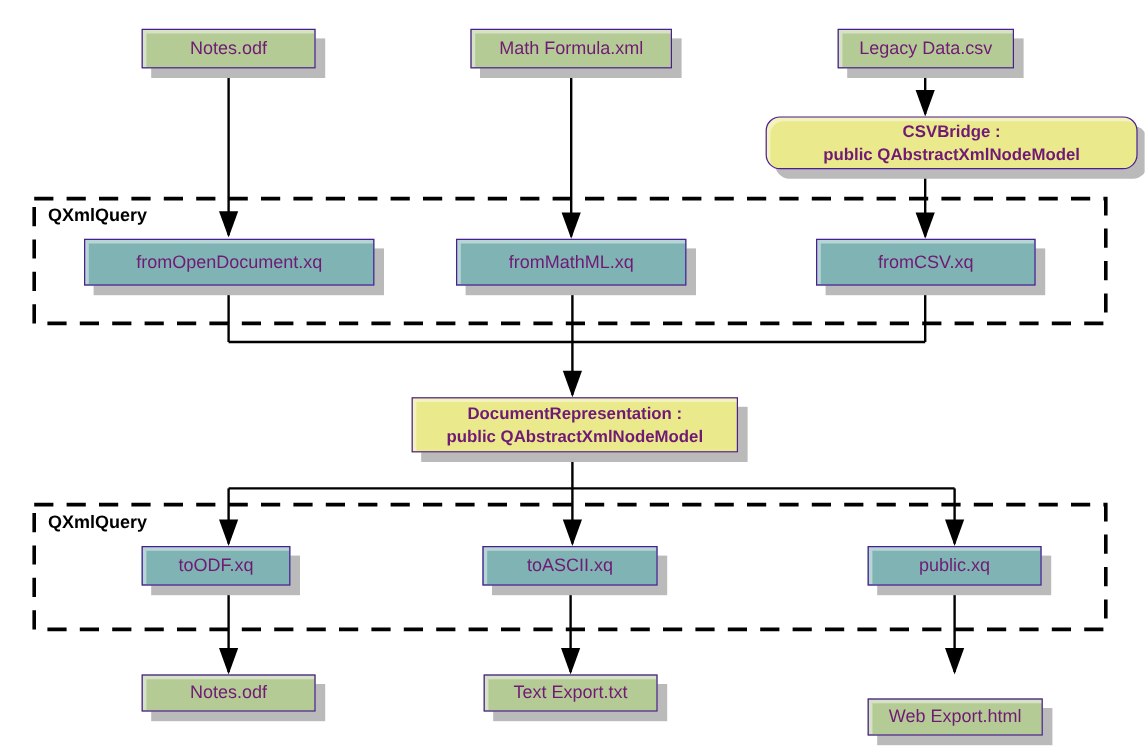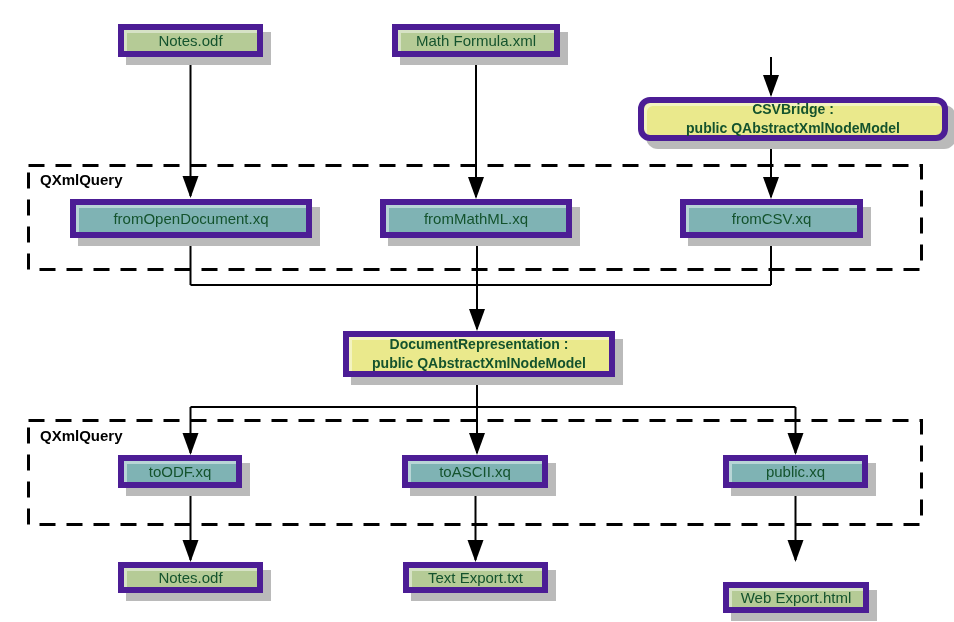--- a/index.html
+++ b/index.html
@@ -13,28 +13,28 @@
   }
   .wires { position: absolute; left: 0; top: 0; z-index: 1; }
   .wire  { stroke: var(--line, #000); stroke-width: 2; fill: none; }
   .dash  { stroke: var(--line, #000); stroke-width: 3; fill: none; stroke-dasharray: 16 11; }
   .head  { fill: var(--line, #000); stroke: none; }
 
   .node {
     position: absolute;
     z-index: 2;
     box-sizing: border-box;
-    border: 6px solid #4c1d95;
+    border: 1px solid #4c1d95;
     display: flex;
     flex-direction: column;
     align-items: center;
     justify-content: center;
     text-align: center;
     font-size: 15px;
-    color: #14532d;
+    color: #701a75;
     box-shadow: 8px 8px 0 0 var(--shadow, #bababa),
                 inset 3px 3px 0 0 rgba(255,255,255,0.45);
   }
   .file  { background: var(--file-fill,  #b5cb96); }
   .query { background: var(--query-fill, #7fb3b4); }
   .model { background: var(--model-fill, #eae98c); font-weight: bold; font-size: 14px; line-height: 1.35; }
 
   .group-label {
     position: absolute;
     z-index: 2;
@@ -80,20 +80,21 @@
     <line class="wire" x1="190.5" y1="488" x2="190.5" y2="560"></line>
     <path class="head" d="M190.5,562 L182.5,540 L198.5,540 Z"></path>
     <line class="wire" x1="475.5" y1="488" x2="475.5" y2="560"></line>
     <path class="head" d="M475.5,562 L467.5,540 L483.5,540 Z"></path>
     <line class="wire" x1="795.5" y1="488" x2="795.5" y2="560"></line>
     <path class="head" d="M795.5,562 L787.5,540 L803.5,540 Z"></path>
   </svg>
 
   <div class="node file" style="left:118px; top:24px; width:145px; height:33px;">Notes.odf</div>
   <div class="node file" style="left:392px; top:24px; width:168px; height:33px;">Math Formula.xml</div>
+  <div class="node file" style="left:698px; top:24px; width:147px; height:33px;">Legacy Data.csv</div>
 
   <div class="node model" style="left:638px; top:97px; width:310px; height:44px;border-radius:12px;">
     <span>CSVBridge :</span>
     <span>public QAbstractXmlNodeModel</span>
   </div>
 
   <div class="group-label" style="left:40px; top:171px;">QXmlQuery</div>
   <div class="node query" style="left:380px; top:199px; width:192px; height:39px;">fromMathML.xq</div>
   <div class="node query" style="left:70px; top:199px; width:242px; height:39px;">fromOpenDocument.xq</div>
   <div class="node query" style="left:680px; top:199px; width:183px; height:39px;">fromCSV.xq</div>

